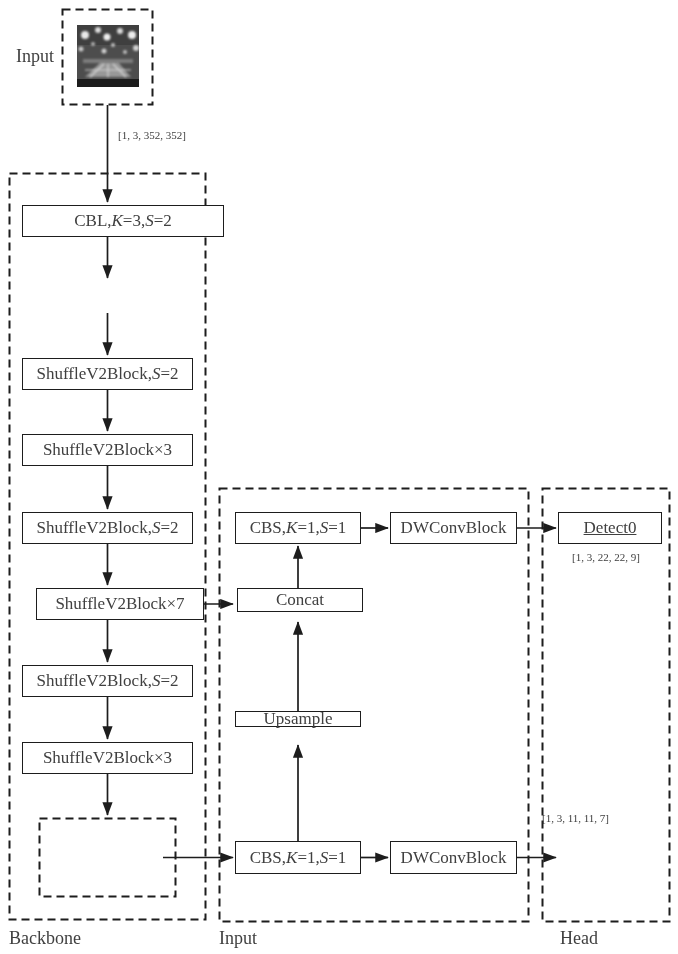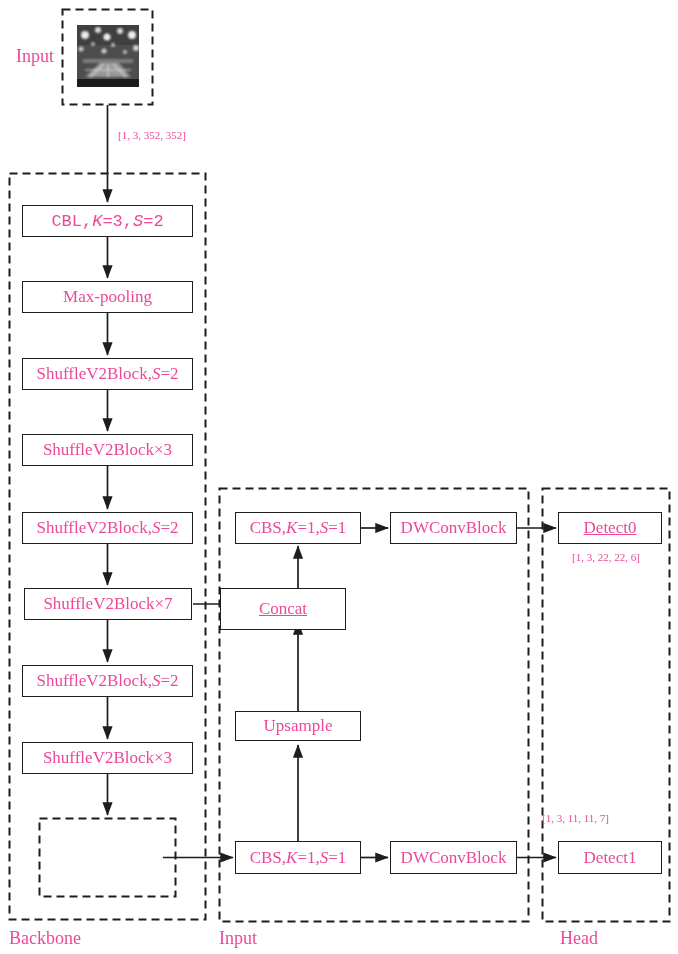--- a/index.html
+++ b/index.html
@@ -1,18 +1,18 @@
 <!DOCTYPE html>
 <html><head>
 <meta charset="utf-8">
 <style>
   html,body{margin:0;padding:0;background:#ffffff;}
   .canvas{
     position:relative;width:678px;height:954px;background:#ffffff;overflow:hidden;
-    font-family:"Liberation Serif","DejaVu Serif",serif;color:#ec4899;
+    font-family:"Liberation Serif","DejaVu Serif",serif;color:#404040;
   }
   .layer{position:absolute;left:0;top:0;width:678px;height:954px;pointer-events:none;}
   .box{
     position:absolute;box-sizing:border-box;border:1.6px solid #1d1d1d;background:#ffffff;
     display:flex;align-items:center;justify-content:center;
     font-size:17px;white-space:nowrap;
   }
   .box i{font-style:italic;}
   .lbl{position:absolute;font-size:18px;white-space:nowrap;}
   .tensor{position:absolute;font-size:11px;white-space:nowrap;}
@@ -97,68 +97,66 @@
         <line x1="31" y1="52" x2="31" y2="39"></line>
         <line x1="49" y1="52" x2="36" y2="39"></line>
         <line x1="8" y1="45" x2="54" y2="45"></line>
       </g>
       <rect x="0" y="54" width="62" height="8" fill="#1c1c1c"></rect>
     </svg>
   </div>
 
   <div class="tensor" style="left:118px;top:129px;">[1, 3, 352, 352]</div>
 
-  <div class="box" style="left:22px;top:205px;width:171px;height:32px;font-family:Liberation Mono, monospace;">
+  <div class="box" style="left:22px;top:205px;width:202px;height:32px;">
       <span>CBL, </span>
       <i>K</i>
       <span>=3, </span>
       <i>S</i>
       <span>=2</span>
     </div>
-  <div class="box" style="left:22px;top:281px;width:171px;height:32px;">Max-pooling</div>
   <div class="box" style="left:22px;top:358px;width:171px;height:32px;">
       <span>ShuffleV2Block, </span>
       <i>S</i>
       <span>=2</span>
     </div>
   <div class="box" style="left:22px;top:434px;width:171px;height:32px;">ShuffleV2Block×3</div>
   <div class="box" style="left:22px;top:512px;width:171px;height:32px;">
       <span>ShuffleV2Block, </span>
       <i>S</i>
       <span>=2</span>
     </div>
-  <div class="box" style="left:24px;top:588px;width:168px;height:32px;">ShuffleV2Block×7</div>
+  <div class="box" style="left:36px;top:588px;width:168px;height:32px;">ShuffleV2Block×7</div>
   <div class="box" style="left:22px;top:665px;width:171px;height:32px;">
       <span>ShuffleV2Block, </span>
       <i>S</i>
       <span>=2</span>
     </div>
   <div class="box" style="left:22px;top:742px;width:171px;height:32px;">ShuffleV2Block×3</div>
 
   <div class="box" style="left:235px;top:512px;width:126px;height:32px;">
       <span>CBS, </span>
       <i>K</i>
       <span>=1, </span>
       <i>S</i>
       <span>=1</span>
     </div>
   <div class="box" style="left:390px;top:512px;width:127px;height:32px;">DWConvBlock</div>
-  <div class="box" style="left:220px;top:588px;width:126px;height:42px;text-decoration:underline;">Concat</div>
-  <div class="box" style="left:235px;top:711px;width:126px;height:30px;">Upsample</div>
+  <div class="box" style="left:237px;top:588px;width:126px;height:24px;">Concat</div>
+  <div class="box" style="left:235px;top:711px;width:126px;height:16px;">Upsample</div>
   <div class="box" style="left:235px;top:841px;width:126px;height:33px;">
       <span>CBS, </span>
       <i>K</i>
       <span>=1, </span>
       <i>S</i>
       <span>=1</span>
     </div>
   <div class="box" style="left:390px;top:841px;width:127px;height:33px;">DWConvBlock</div>
 
   <div class="box" style="left:558px;top:512px;width:104px;height:32px;text-decoration:underline;">Detect0</div>
-  <div class="tensor" style="left:542px;top:551px;width:128px;text-align:center;">[1, 3, 22, 22, 6]</div>
+  <div class="tensor" style="left:542px;top:551px;width:128px;text-align:center;">[1, 3, 22, 22, 9]</div>
   <div class="tensor" style="left:542px;top:812px;width:128px;text-align:left;">[1, 3, 11, 11, 7]</div>
-  <div class="box" style="left:558px;top:841px;width:104px;height:33px;">Detect1</div>
 
   <div class="sect" style="left:9px;top:928px;width:197px;">Backbone</div>
   <div class="sect" style="left:219px;top:928px;width:310px;">Input</div>
   <div class="sect" style="left:560px;top:928px;width:128px;">Head</div>
 
 </div>
 
 </body></html>

